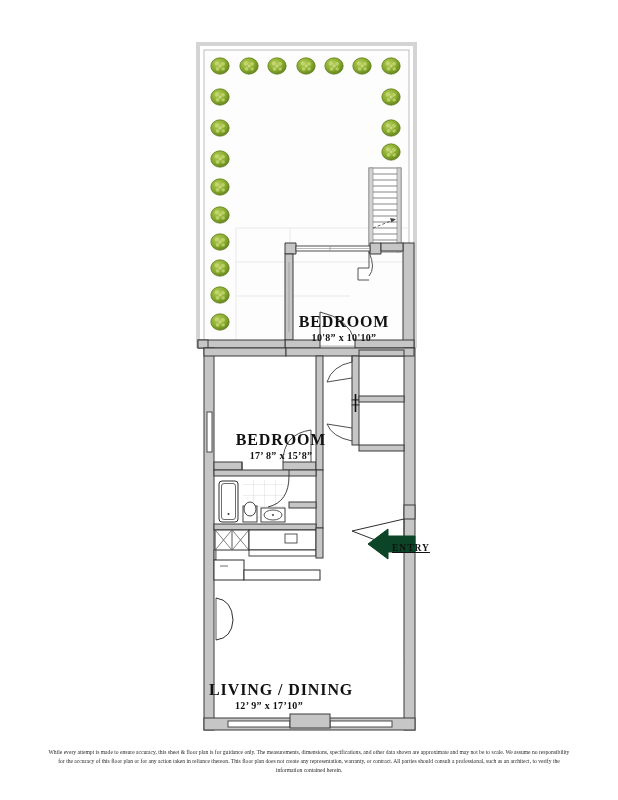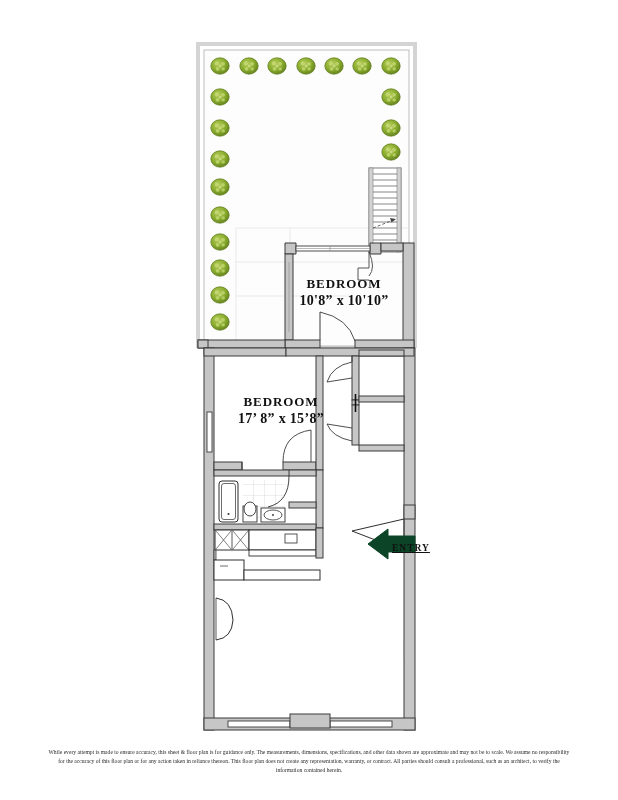--- a/index.html
+++ b/index.html
@@ -32,25 +32,26 @@
     position: absolute;
     text-align: center;
     font-family: "Liberation Serif", serif;
     font-weight: bold;
     color: #111111;
     line-height: 1.22;
     white-space: nowrap;
     letter-spacing: 0.3px;
   }
   .room-name {
-    font-size: 13px;
+    font-size: 16px;
     letter-spacing: 0.9px;
+    margin-top: 36px;
   }
   .room-dims {
-    font-size: 14px;
+    font-size: 10px;
     letter-spacing: 0.3px;
   }
   .entry-label {
     position: absolute;
     font-family: "Liberation Serif", serif;
     font-weight: bold;
     font-size: 9.5px;
     letter-spacing: 1px;
     color: #111111;
     white-space: nowrap;
@@ -335,18 +336,22 @@
   <div class="room-label" style="left:284px; top:276px; width:120px;">
     <div class="room-name">BEDROOM</div>
     <div class="room-dims">10'8” x 10'10”</div>
   </div>
 
   <div class="room-label" style="left:221px; top:394px; width:120px;">
     <div class="room-name">BEDROOM</div>
     <div class="room-dims">17’ 8” x 15’8”</div>
   </div>
 
+  <div class="room-label" style="left:209px; top:644px; width:120px;">
+    <div class="room-name">LIVING / DINING</div>
+    <div class="room-dims">12’ 9” x 17’10”</div>
+  </div>
 
   <div class="entry-label" style="left:392px; top:543px;text-decoration:underline;">ENTRY</div>
 
   <div id="disclaimer">While every attempt is made to ensure accuracy, this sheet &amp; floor plan is for guidance only. The measurements, dimensions, specifications, and other data shown are approximate and may not be to scale.  We assume no responsibility for the accuracy of this floor plan or for any action taken in reliance thereon. This floor plan does not create any representation, warranty, or contract. All parties should consult a professional, such as an architect, to verify the information contained herein.</div>
 
 </div>
 
 </body></html>

